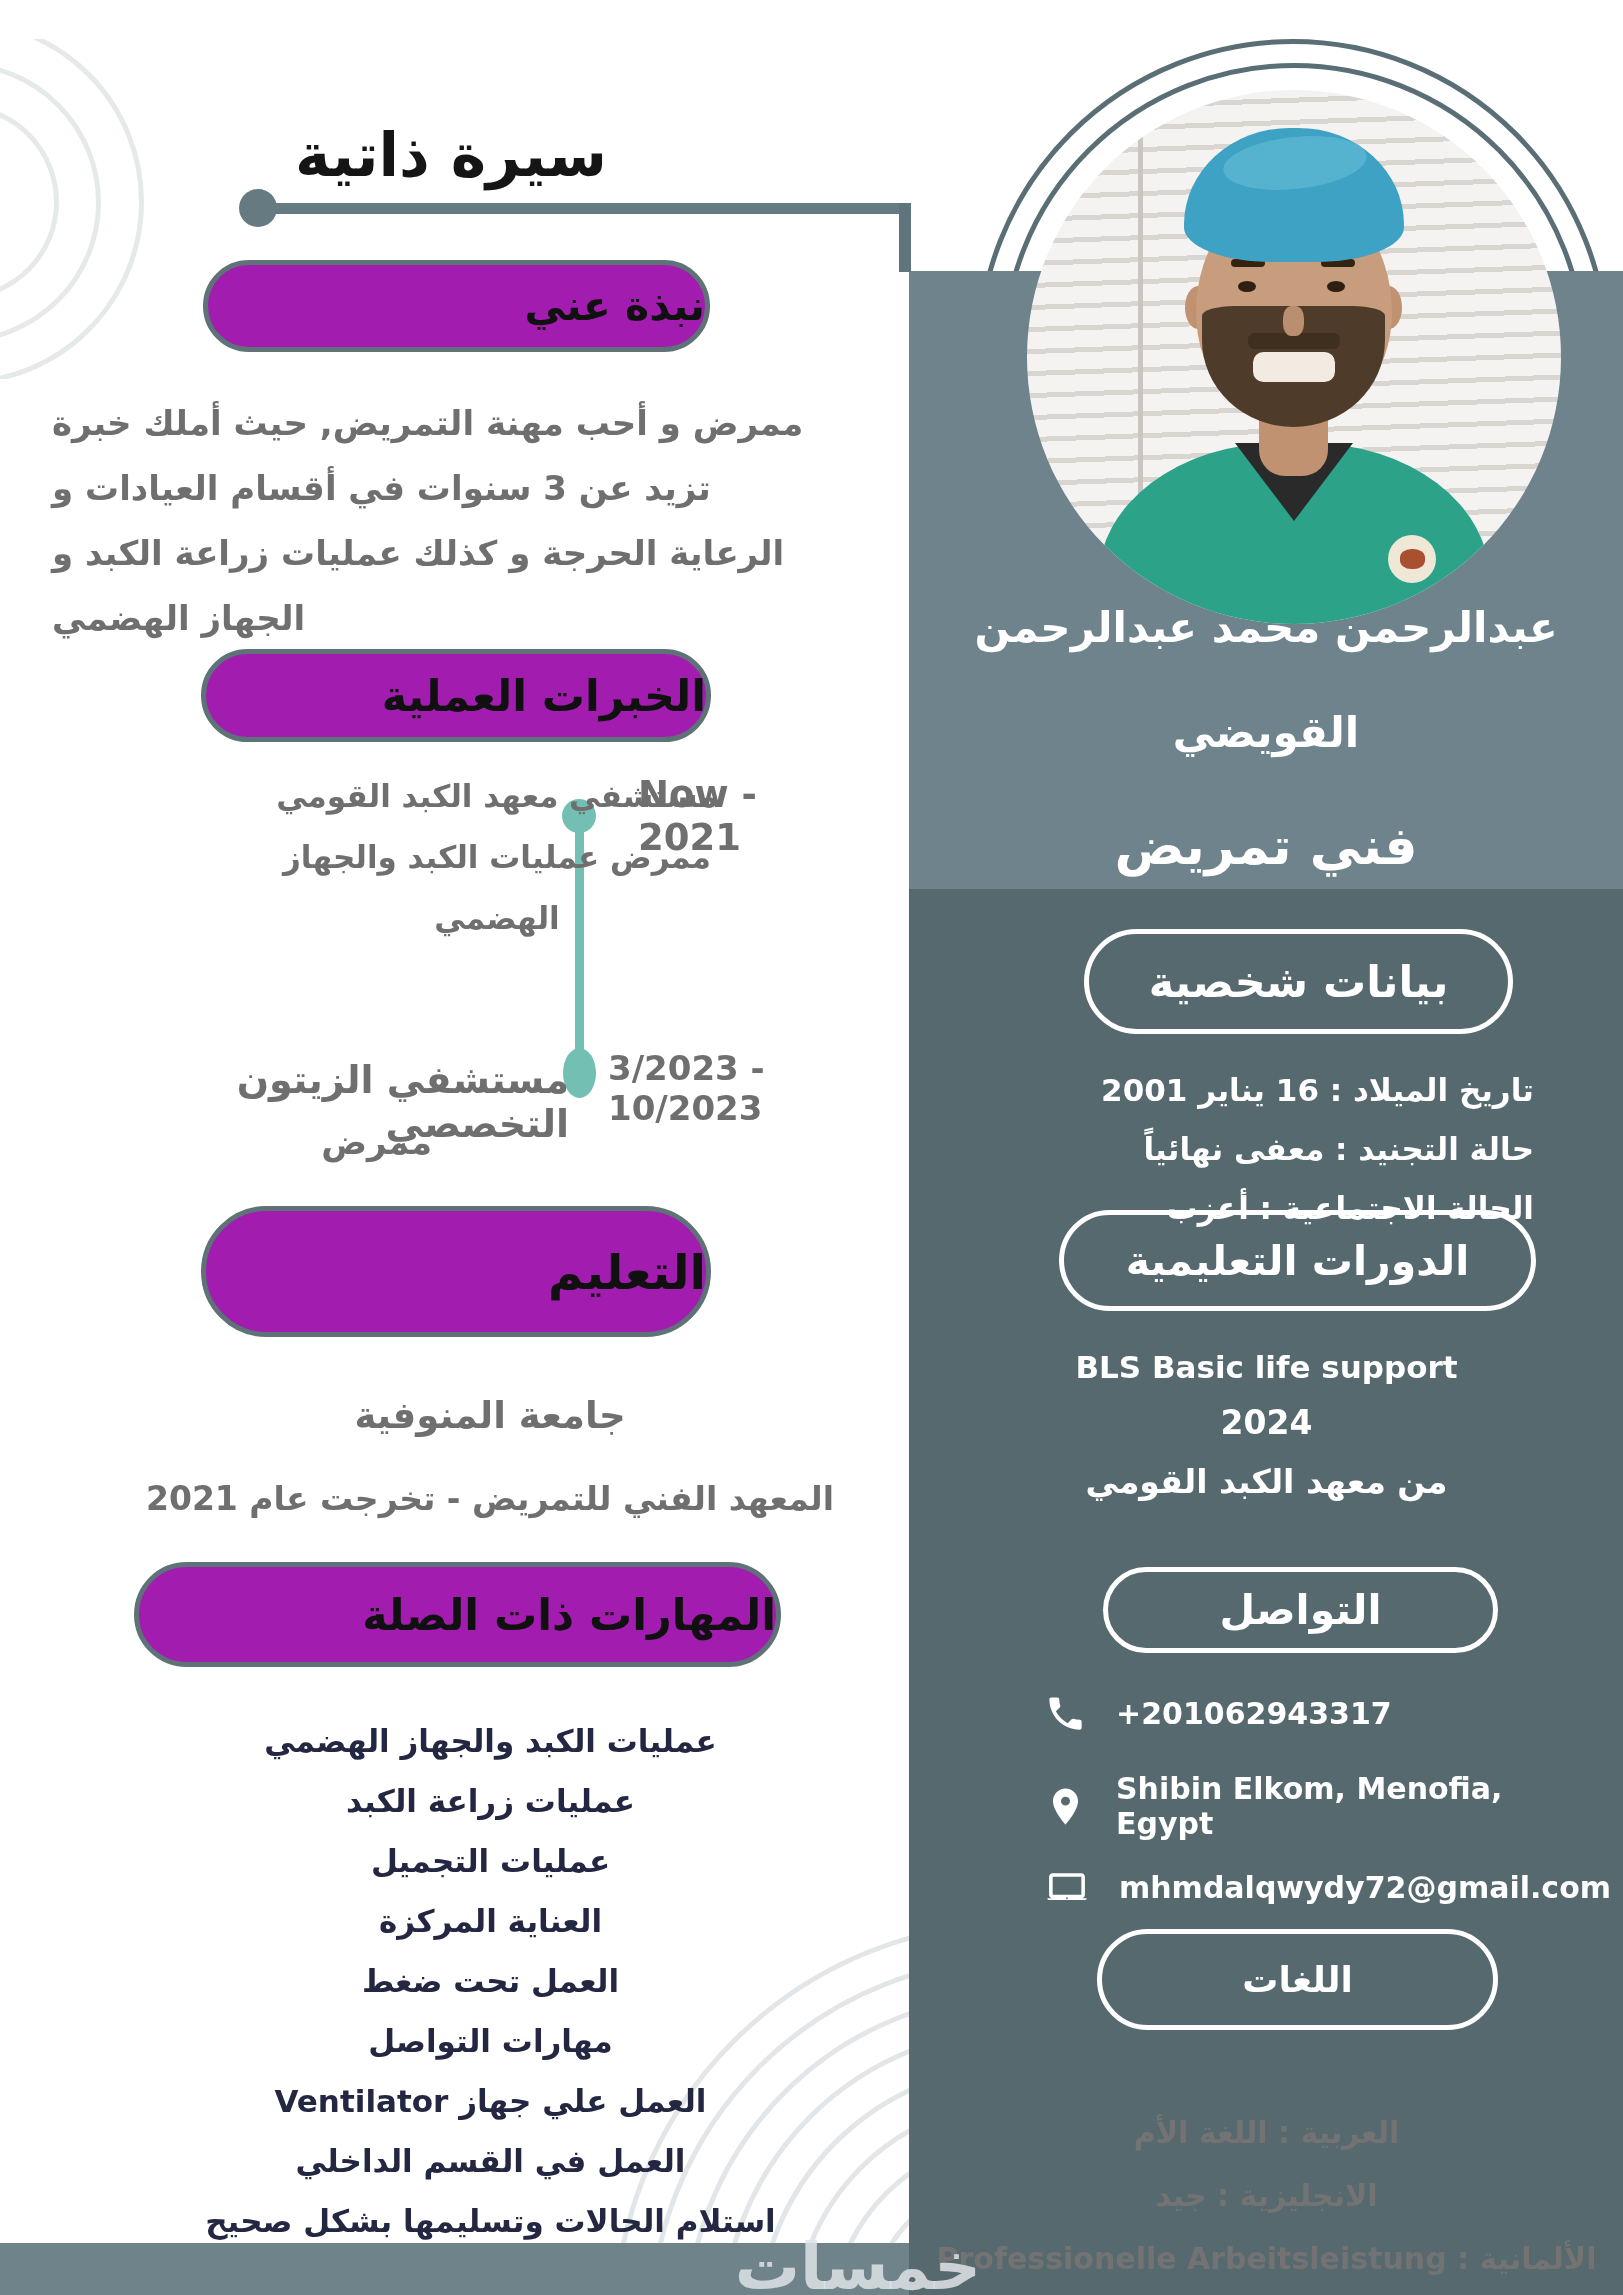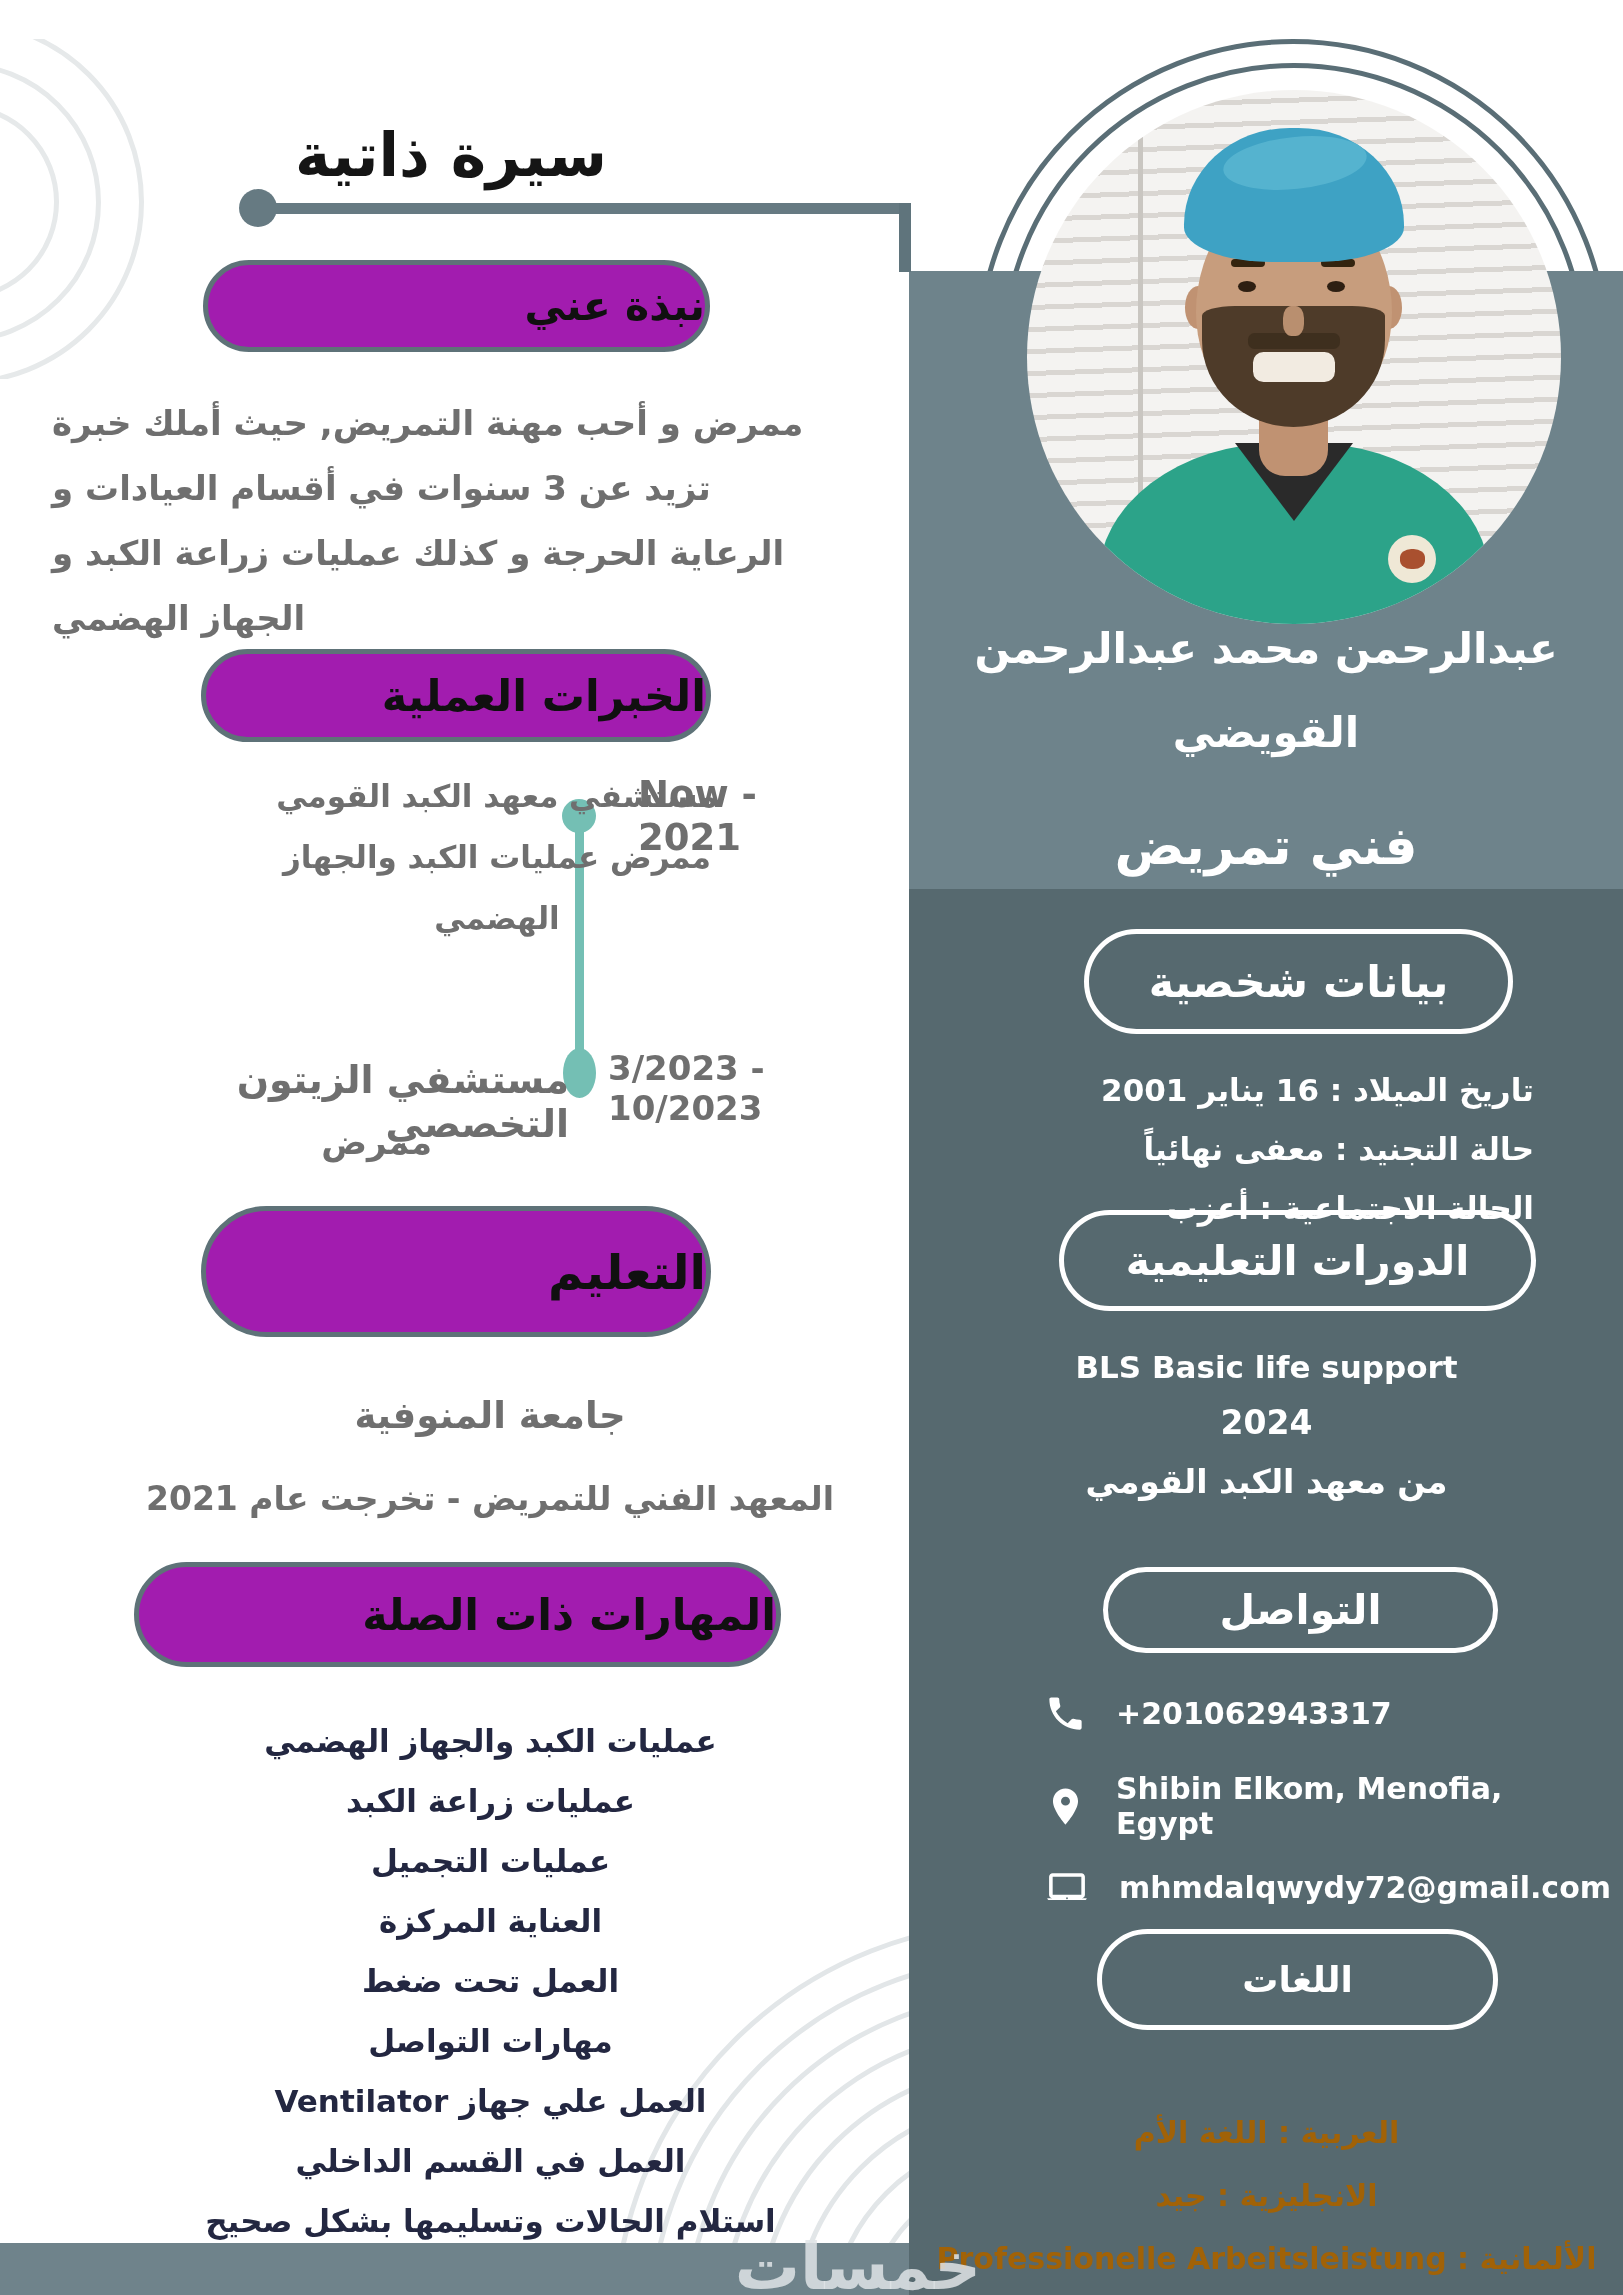--- a/index.html
+++ b/index.html
@@ -75,21 +75,21 @@
   .photo .badge{position:absolute;left:361px;top:445px;width:48px;height:48px;background:#EFE8D6;border-radius:50%;}
   .photo .badge-liver{position:absolute;left:373px;top:459px;width:25px;height:19.6px;background:#A9502F;border-radius:45%;}
   
   .name-line{left:935px;top:0;width:662px;color:#ffffff;font-weight:bold;text-align:center;}
   .personal-list{left:981px;top:1061px;width:553px;color:#ffffff;font-size:31px;font-weight:bold;
     text-align:right;line-height:59px;}
   .course-line{left:929px;width:675px;color:#ffffff;font-weight:bold;text-align:center;}
   .contact-row{left:1044px;width:549px;height:52px;display:flex;align-items:center;gap:29px;color:#ffffff;
     font-size:30px;font-weight:bold;}
   .contact-row svg{flex:0 0 auto;}
-  .lang-list{left:929px;top:2101px;width:675px;color:#a16207;font-size:30px;font-weight:bold;
+  .lang-list{left:929px;top:2101px;width:675px;color:#737373;font-size:30px;font-weight:bold;
     text-align:center;line-height:63px;}
   .watermark{left:706px;top:2229px;width:275px;color:rgba(223,228,230,0.85);font-size:65px;font-weight:bold;}
 </style>
 </head>
 <body>
 
 <div class="page">
 
   <div class="abs arcs-clip" style="left:0;top:39px;width:157px;height:340px;">
     <div class="arc" style="left:-137px;top:65px;width:196px;height:196px;"></div>
@@ -189,21 +189,21 @@
     <div>عمليات زراعة الكبد</div>
     <div>عمليات التجميل</div>
     <div>العناية المركزة</div>
     <div>العمل تحت ضغط</div>
     <div>مهارات التواصل</div>
     <div>العمل علي جهاز Ventilator</div>
     <div>العمل في القسم الداخلي</div>
     <div>استلام الحالات وتسليمها بشكل صحيح</div>
   </div>
 
-  <div class="abs name-line" style="top:624px;font-size:42px;" dir="rtl">عبدالرحمن محمد عبدالرحمن</div>
+  <div class="abs name-line" style="top:603px;font-size:42px;" dir="rtl">عبدالرحمن محمد عبدالرحمن</div>
   <div class="abs name-line" style="top:708px;font-size:42px;" dir="rtl">القويضي</div>
   <div class="abs name-line" style="top:816px;font-size:52px;" dir="rtl">فني تمريض</div>
 
   <div class="abs pill-w" style="left:1084px;top:929px;width:429px;height:105px;font-size:43px;">
     <span dir="rtl">بيانات شخصية</span>
   </div>
   <div class="abs personal-list" dir="rtl">
     <div>تاريخ الميلاد : 16 يناير 2001</div>
     <div>حالة التجنيد : معفى نهائياً</div>
     <div>الحالة الاجتماعية : أعزب</div>

